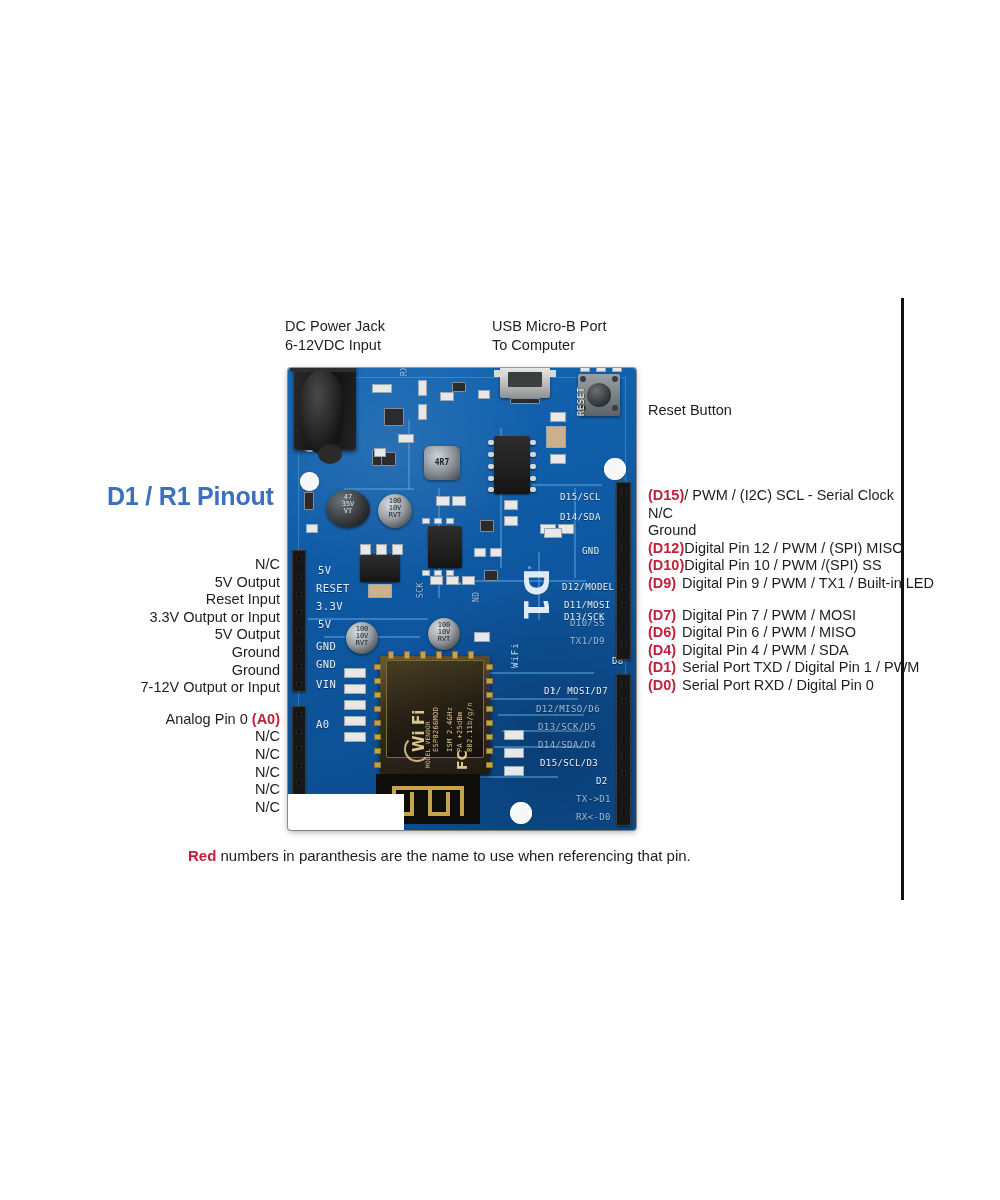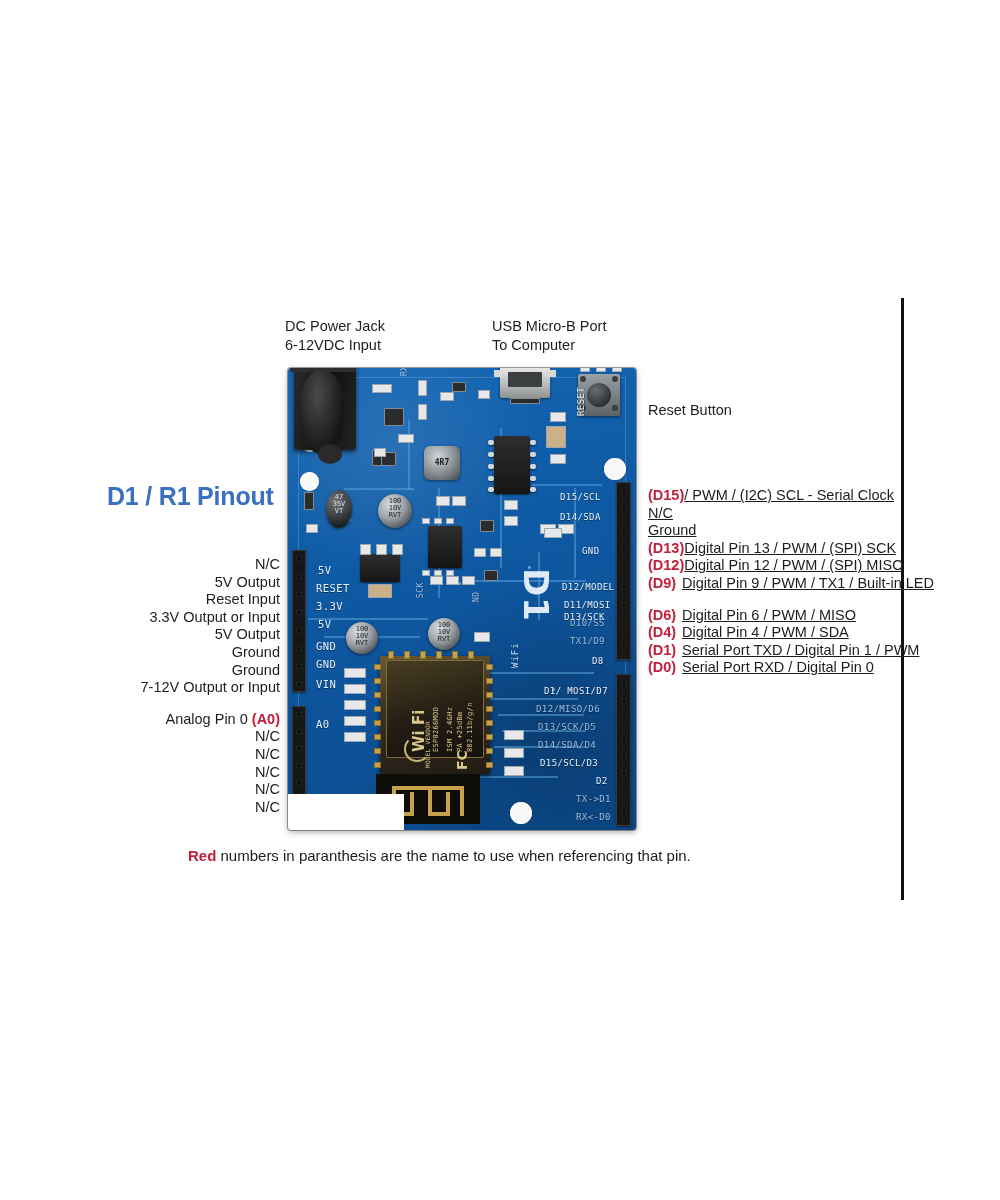--- a/index.html
+++ b/index.html
@@ -15,21 +15,21 @@
   .callout{font-size:14.5px;color:#1d1d1d;}
   .callout div{line-height:1.32;}
 
   
   #left-labels{position:absolute;left:80px;top:556px;width:200px;text-align:right;
                font-size:14.5px;color:#1d1d1d;}
   #left-labels .row{height:17.6px;line-height:17.6px;white-space:nowrap;}
   #left-labels .gap{height:14px;}
 
   
-  #right-labels{position:absolute;left:648px;top:487px;font-size:14.5px;color:#1d1d1d;text-decoration:underline;}
+  #right-labels{position:absolute;left:648px;top:487px;font-size:14.5px;color:#1d1d1d;}
   #right-labels .row{height:17.6px;line-height:17.6px;white-space:nowrap;}
   #right-labels .gap{height:14px;}
   #right-labels .tag{display:inline-block;min-width:34px;}
 
   
   #caption{position:absolute;left:188px;top:847px;font-size:15px;color:#1d1d1d;}
 
   
   #vrule{position:absolute;left:901px;top:298px;width:3px;height:602px;background:#111;}
 
@@ -230,21 +230,21 @@
     <div class="smd" style="left:158px;top:202px;width:8px;height:6px;"></div>
 
     <div class="ic" style="left:72px;top:186px;width:40px;height:28px;"></div>
     <div class="smd" style="left:72px;top:176px;width:11px;height:11px;"></div>
     <div class="smd" style="left:88px;top:176px;width:11px;height:11px;"></div>
     <div class="smd" style="left:104px;top:176px;width:11px;height:11px;"></div>
     <div class="smd tan" style="left:80px;top:216px;width:24px;height:14px;"></div>
 
     <div class="inductor" style="left:136px;top:78px;width:36px;height:34px;line-height:34px;">4R7</div>
 
-    <div class="cap black" style="left:38px;top:122px;width:26px;height:38px;">47<br>35V<br>VT</div>
+    <div class="cap black" style="left:38px;top:122px;width:44px;height:38px;">47<br>35V<br>VT</div>
     <div class="cap" style="left:90px;top:126px;width:34px;height:34px;">100<br>10V<br>RVT</div>
     <div class="cap" style="left:58px;top:254px;width:32px;height:32px;">100<br>10V<br>RVT</div>
     <div class="cap" style="left:140px;top:250px;width:32px;height:32px;">100<br>10V<br>RVT</div>
 
     <div class="smd" style="left:84px;top:16px;width:20px;height:9px;"></div>
     <div class="smd" style="left:130px;top:12px;width:9px;height:16px;"></div>
     <div class="smd" style="left:130px;top:36px;width:9px;height:16px;"></div>
     <div class="smd" style="left:152px;top:24px;width:14px;height:9px;"></div>
     <div class="smd dark" style="left:96px;top:40px;width:20px;height:18px;"></div>
     <div class="smd dark" style="left:164px;top:14px;width:14px;height:10px;"></div>
@@ -339,21 +339,21 @@
     <div class="silk big" style="left:28px;top:350px;">A0</div>
 
     <div class="silk" style="left:272px;top:124px;">D15/SCL</div>
     <div class="silk" style="left:272px;top:144px;">D14/SDA</div>
     <div class="silk" style="left:294px;top:178px;">GND</div>
     <div class="silk" style="left:276px;top:196px;margin-top:48px;">D13/SCK</div>
     <div class="silk" style="left:274px;top:214px;">D12/MODEL</div>
     <div class="silk" style="left:276px;top:232px;">D11/MOSI</div>
     <div class="silk dim" style="left:282px;top:250px;">D10/SS</div>
     <div class="silk dim" style="left:282px;top:268px;">TX1/D9</div>
-    <div class="silk" style="left:304px;top:288px;">D8</div>
+    <div class="silk" style="left:324px;top:288px;">D8</div>
 
     <div class="silk" style="left:256px;top:318px;">D1/ MOSI/D7</div>
     <div class="silk dim" style="left:248px;top:336px;">D12/MISO/D6</div>
     <div class="silk dim" style="left:250px;top:354px;">D13/SCK/D5</div>
     <div class="silk dim" style="left:250px;top:372px;">D14/SDA/D4</div>
     <div class="silk" style="left:252px;top:390px;">D15/SCL/D3</div>
     <div class="silk" style="left:308px;top:408px;">D2</div>
     <div class="silk dim" style="left:288px;top:426px;">TX-&gt;D1</div>
     <div class="silk dim" style="left:288px;top:444px;">RX&lt;-D0</div>
 
@@ -422,24 +422,25 @@
     <div class="row"><span>N/C</span></div>
     <div class="row"><span>N/C</span></div>
     <div class="row"><span>N/C</span></div>
     <div class="row"><span>N/C</span></div>
   </div>
 
 <div id="right-labels">
     <div class="row"><span class="red tag">(D15) </span><span>/ PWM / (I2C) SCL - Serial Clock</span></div>
     <div class="row"><span>N/C</span></div>
     <div class="row"><span>Ground</span></div>
-    <div class="row"><span class="red tag">(D13) </span><span>Digital Pin 13 / PWM / (SPI) SCK</span></div>
     <div class="row"><span class="red tag">(D12) </span><span>Digital Pin 12 /  PWM / (SPI) MISO</span></div>
+    <div class="row"><span class="red tag">(D10) </span><span>Digital Pin 10 / PWM /(SPI) SS</span></div>
     <div class="row"><span class="red tag">(D9) </span><span>Digital Pin 9 / PWM / TX1 / Built-in LED</span></div>
     <div class="gap"></div>
+    <div class="row"><span class="red tag">(D7) </span><span>Digital Pin 7 / PWM / MOSI</span></div>
     <div class="row"><span class="red tag">(D6) </span><span>Digital Pin 6 / PWM / MISO</span></div>
     <div class="row"><span class="red tag">(D4) </span><span>Digital Pin 4 / PWM / SDA</span></div>
     <div class="row"><span class="red tag">(D1) </span><span>Serial Port TXD / Digital Pin 1 / PWM</span></div>
     <div class="row"><span class="red tag">(D0) </span><span>Serial Port RXD / Digital Pin 0</span></div>
   </div>
 
 <div id="caption">
   <span class="red">Red</span><span> numbers in paranthesis are the name to use when referencing that pin.</span>
 </div>
 

